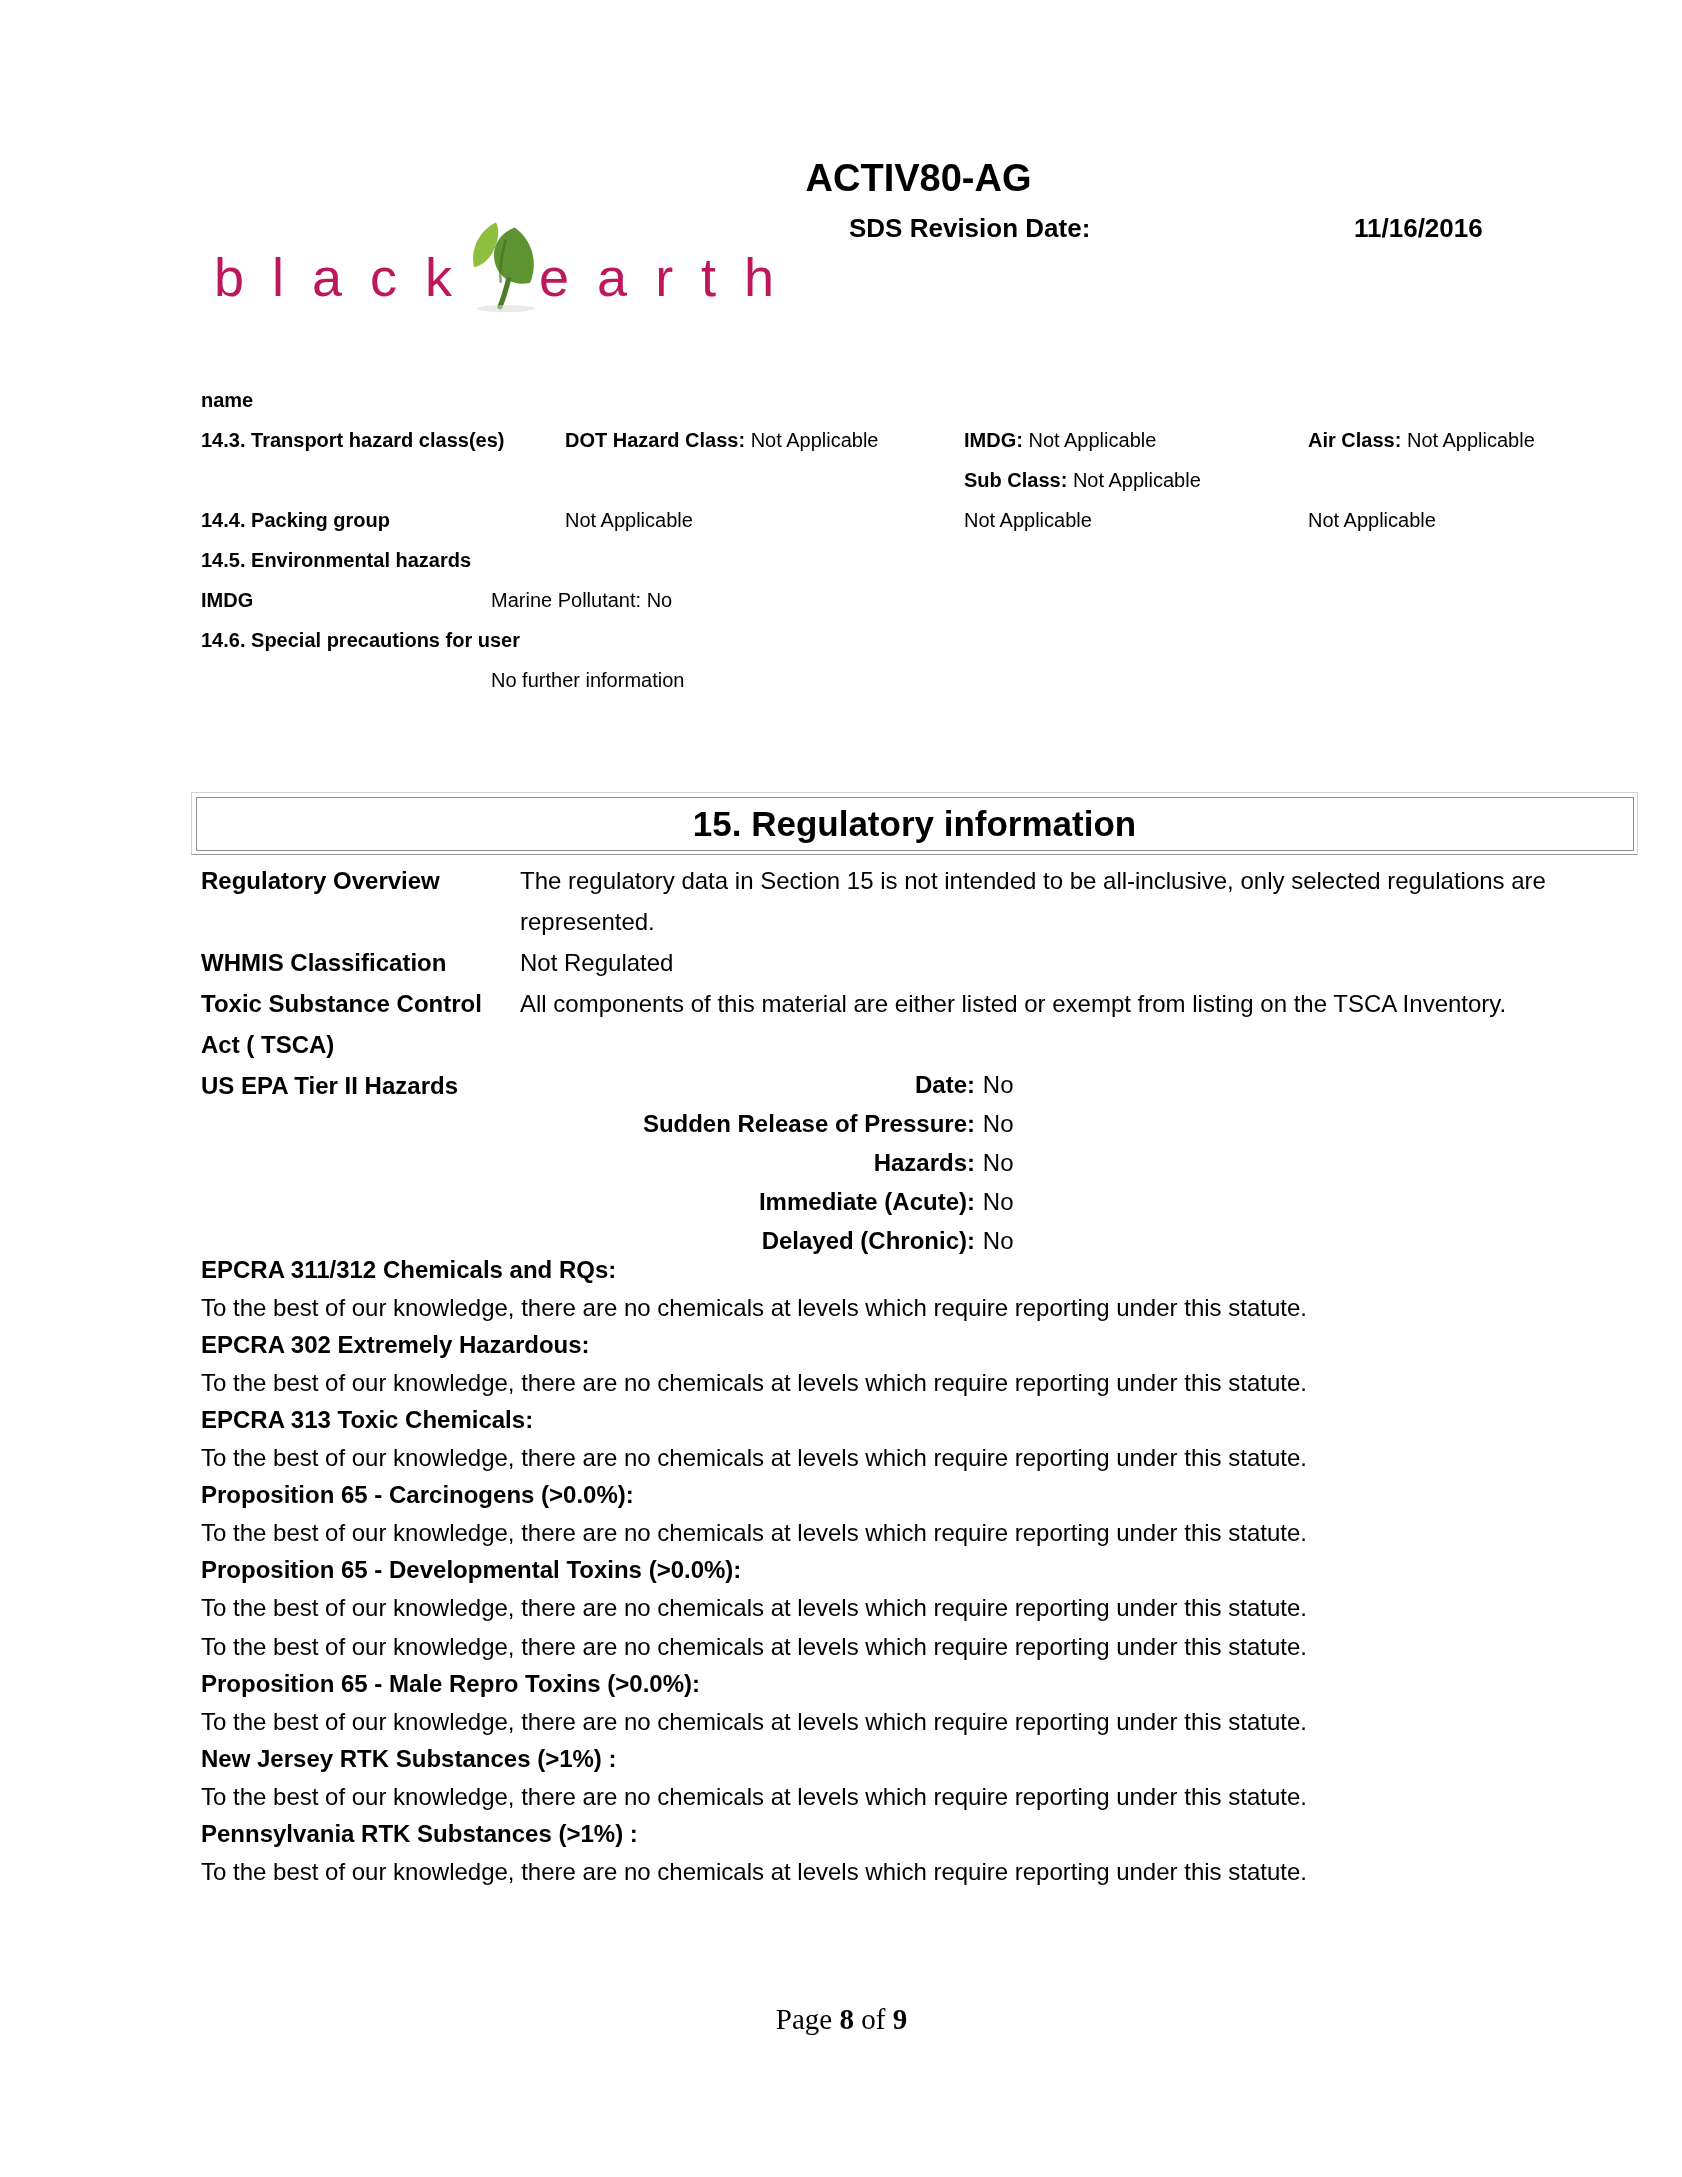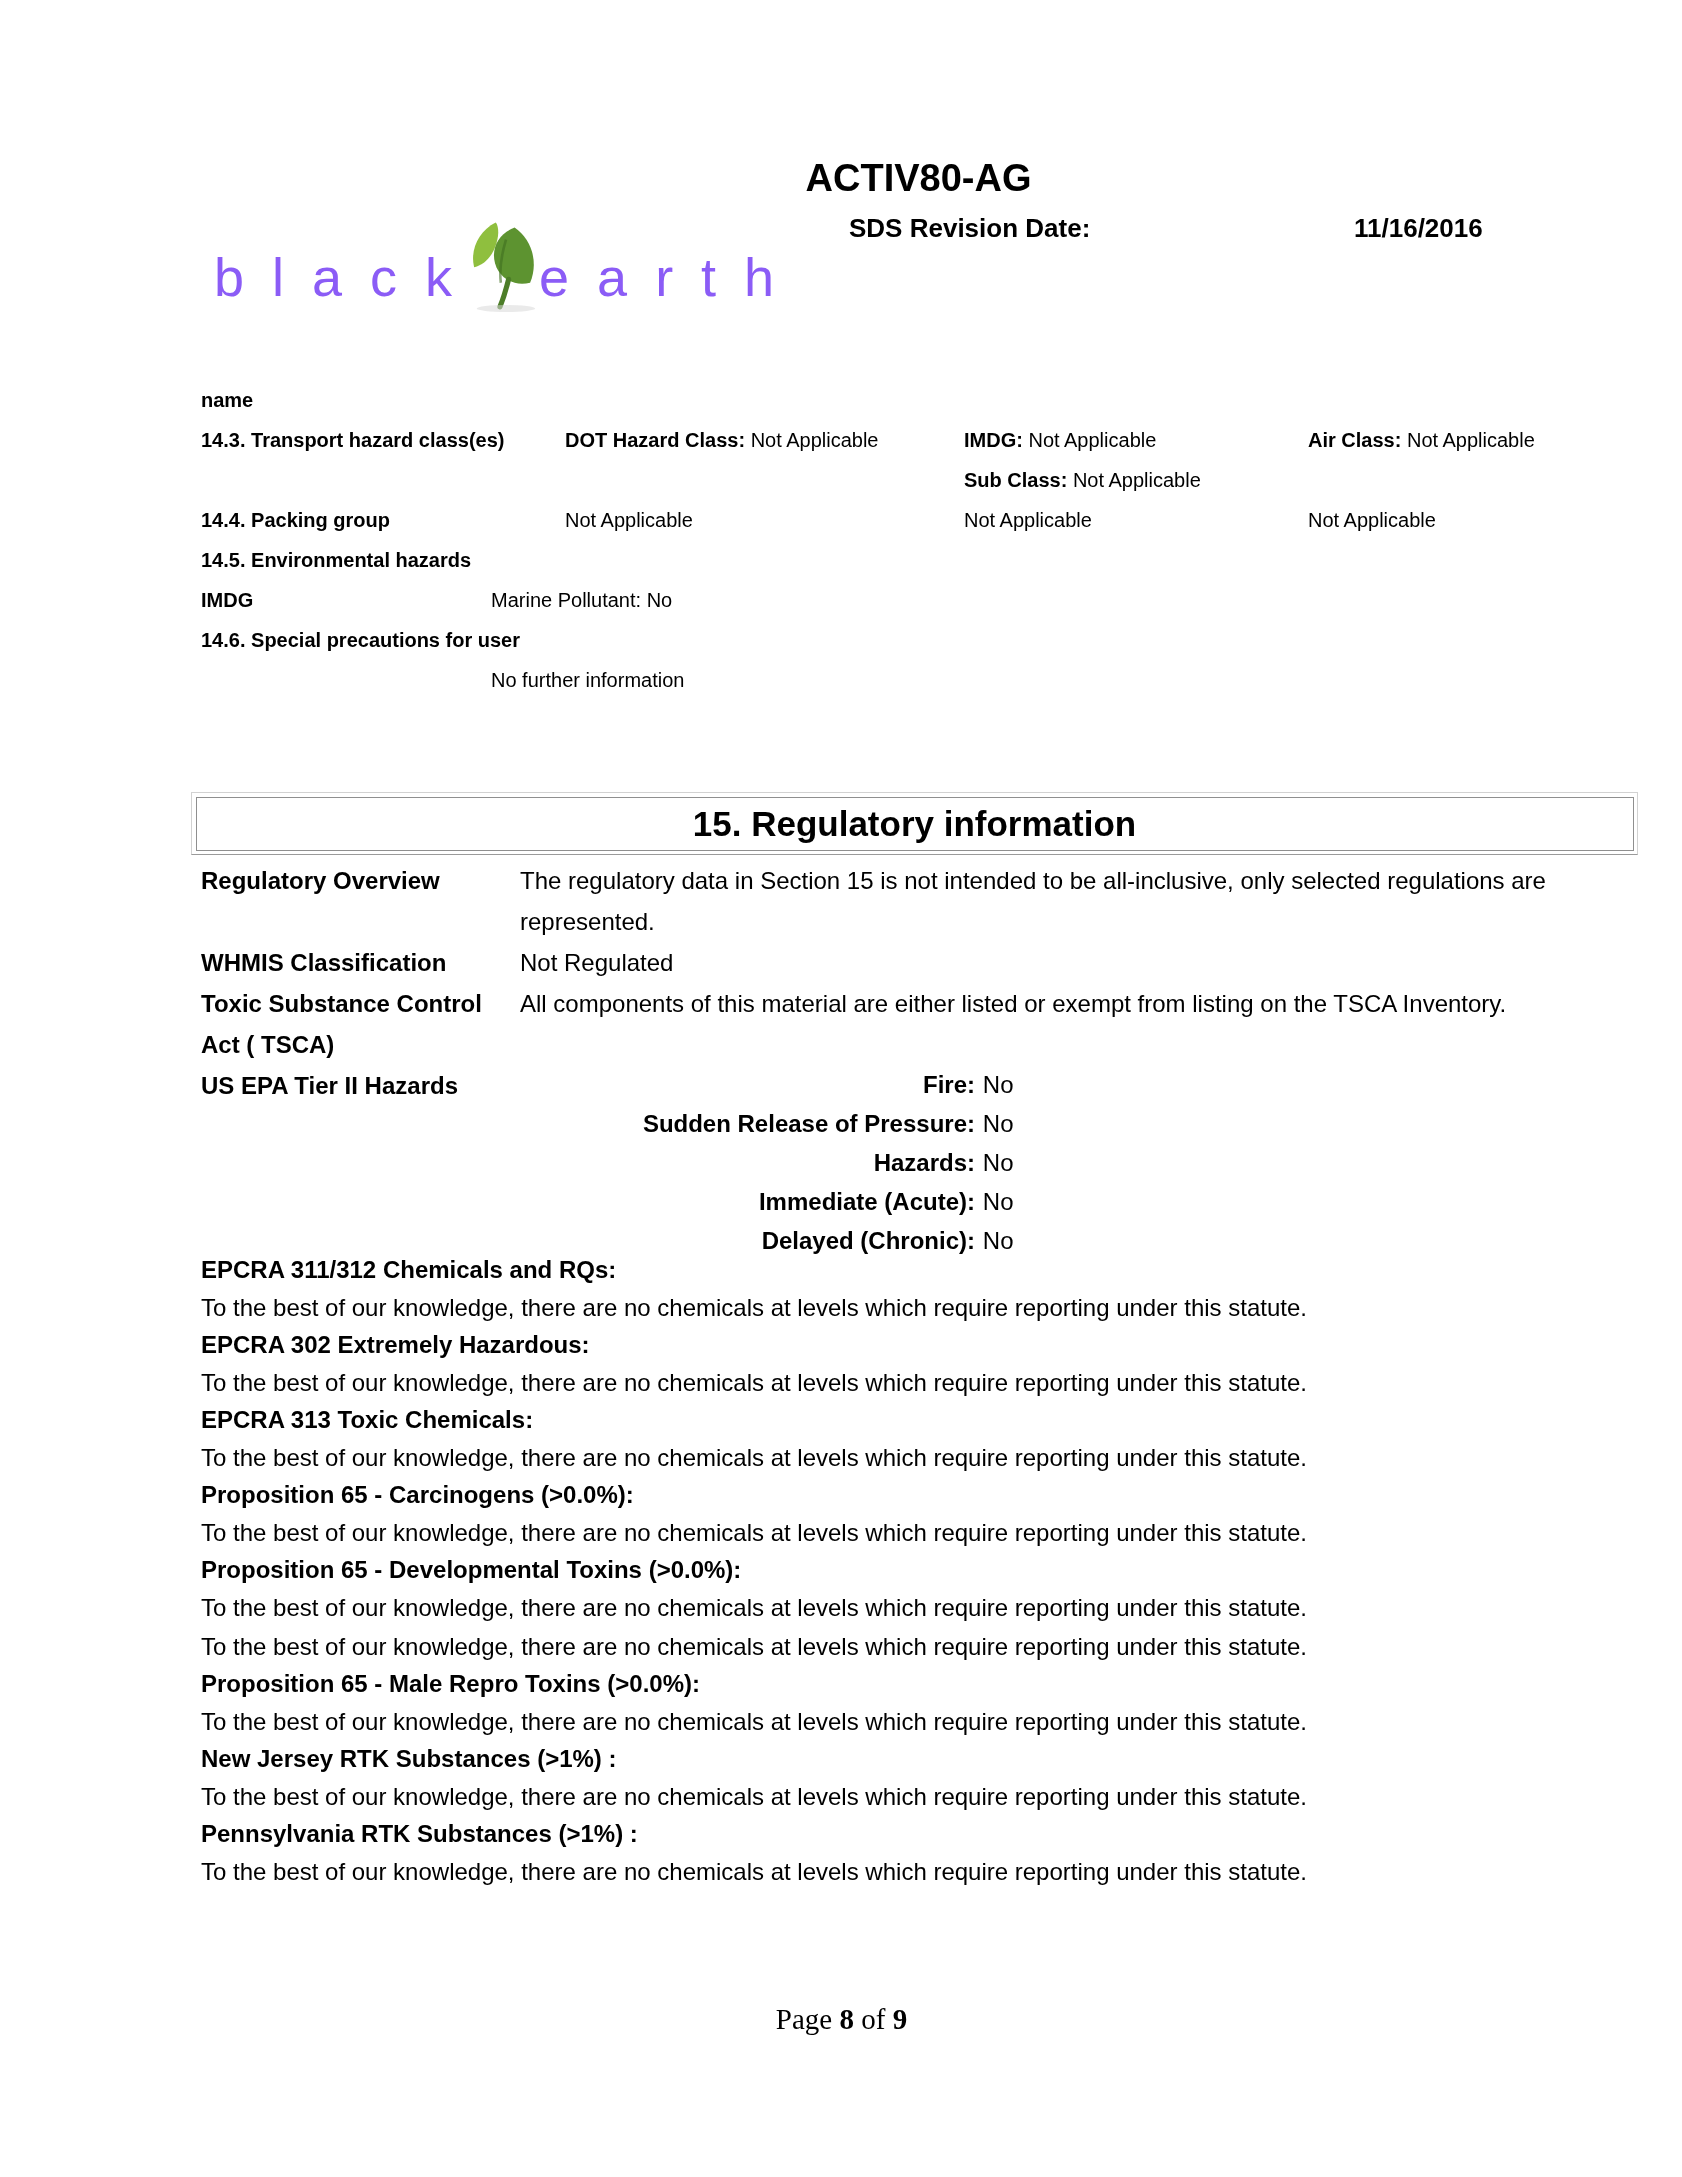--- a/index.html
+++ b/index.html
@@ -21,21 +21,21 @@
   .doc-product {
     position:absolute; left:201px; top:158px; width:1435px;
     text-align:center; font-size:38px; font-weight:bold; line-height:1.1;
   }
   .rev-label { position:absolute; left:849px; top:213px; font-size:26px; font-weight:bold;text-align:center; }
   .rev-date  { position:absolute; left:1354px; top:213px; font-size:26px; font-weight:bold; }
 
   .logo {
     position:absolute; left:214px; top:214px;
     display:flex; align-items:flex-end;
-    color:#8b5cf6;
+    color:#be185d;
   }
   .logo-word {
     font-size:54px; line-height:1; letter-spacing:28px;
     font-weight:400;
   }
   .logo-leaf { width:90px; height:93px; margin:0 -12px -3.5px -19px; position:relative; top:5.2px; }
 
   
   .sec14 {
     position:absolute; left:201px; top:380px; width:1439px;
@@ -160,21 +160,21 @@
       <div>Not Regulated</div>
     </div>
     <div class="reg-row">
       <div class="reg-label">Toxic Substance Control Act ( TSCA)</div>
       <div>All components of this material are either listed or exempt from listing on the TSCA Inventory.</div>
     </div>
 
     <div class="tier-wrap">
       <div class="tier-left">US EPA Tier II Hazards</div>
       <div class="tier-row">
-        <div class="tier-label">Fire:</div>
+        <div class="tier-label">Date:</div>
         <div class="tier-val">No</div>
       </div>
       <div class="tier-row">
         <div class="tier-label">Sudden Release of Pressure:</div>
         <div class="tier-val">No</div>
       </div>
       <div class="tier-row">
         <div class="tier-label">Hazards:</div>
         <div class="tier-val">No</div>
       </div>

